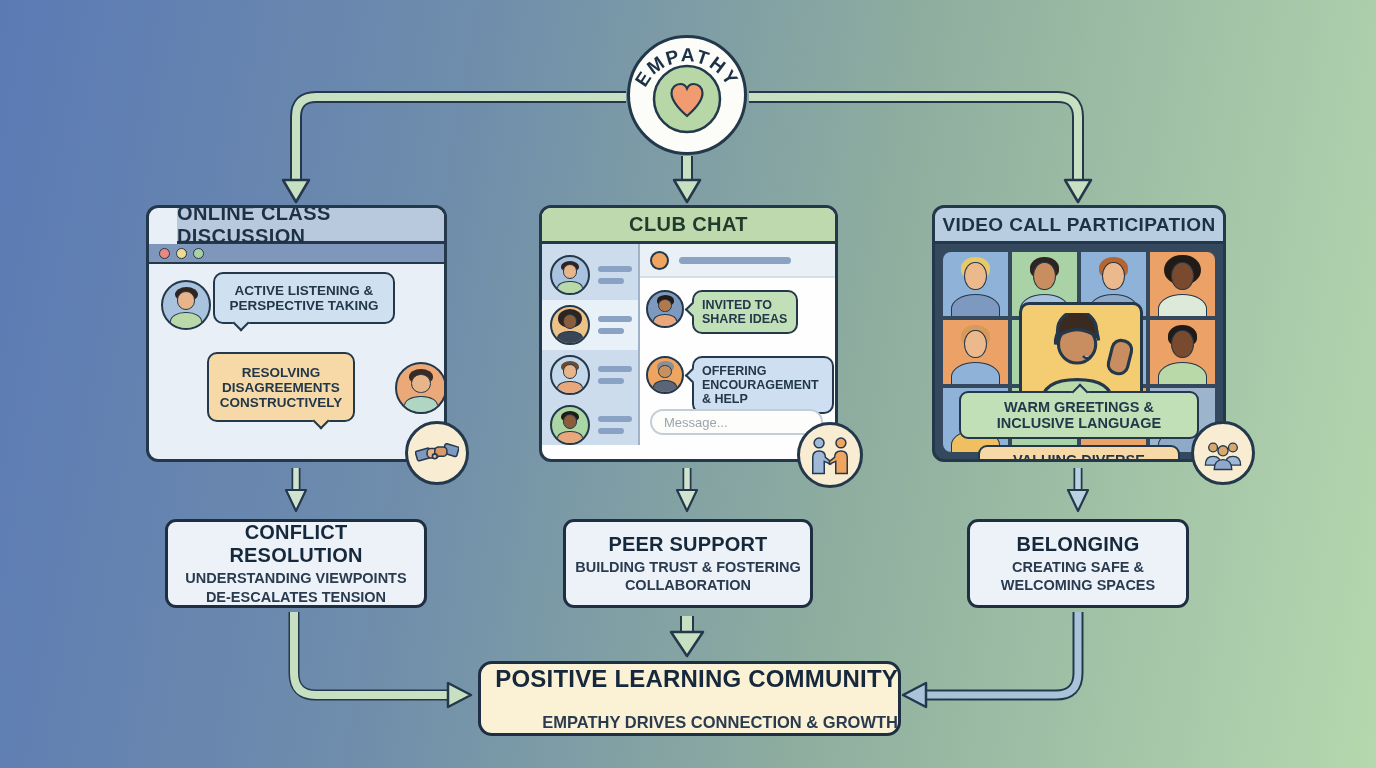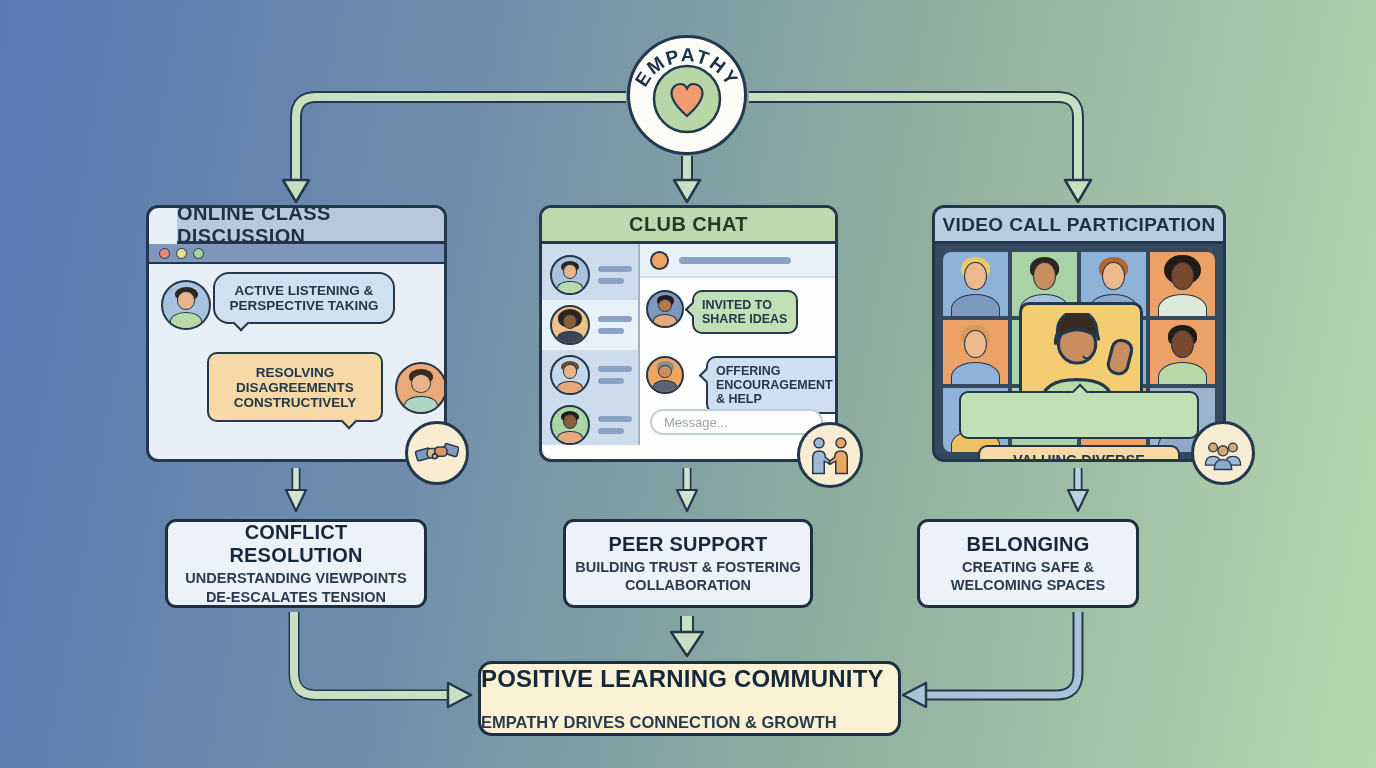--- a/index.html
+++ b/index.html
@@ -49,22 +49,22 @@
 
   .bubble{position:absolute;border:2.5px solid #24384c;border-radius:10px;
           font-weight:600;color:#22384a;text-align:center;box-sizing:border-box;
           display:flex;align-items:center;justify-content:center;}
   .bubble .tail{position:absolute;width:10px;height:10px;background:inherit;transform:rotate(45deg);}
   .tail.bl{bottom:-7px;left:20px;border-right:2.5px solid #24384c;border-bottom:2.5px solid #24384c;}
   .tail.br{bottom:-7px;right:26px;border-right:2.5px solid #24384c;border-bottom:2.5px solid #24384c;}
   .tail.lf{left:-7px;top:12px;border-left:2.5px solid #24384c;border-bottom:2.5px solid #24384c;}
   .tail.up{top:-7px;left:calc(50% - 5px);border-left:2.5px solid #24384c;border-top:2.5px solid #24384c;}
 
-  .b1a{left:64px;top:8px;width:182px;min-height:52px;background:#cfe1f1;font-size:13.5px;padding:7px 9px;border-radius:16px;}
-  .b1b{left:58px;top:88px;width:176px;min-height:70px;background:#f6d9a6;font-size:13.5px;padding:8px 0;}
+  .b1a{left:64px;top:8px;width:182px;min-height:52px;background:#cfe1f1;font-size:13.5px;padding:7px 9px;}
+  .b1b{left:58px;top:88px;width:148px;min-height:70px;background:#f6d9a6;font-size:13.5px;padding:8px 0;}
 
   .p2body{display:flex;height:201px;}
   .sidebar{width:98px;background:#ccdcec;border-right:2px solid #9fb2c8;padding-top:6px;box-sizing:border-box;}
   .srow{height:50px;display:flex;align-items:center;gap:8px;padding-left:8px;}
   .srow.hl{background:#e8f1f8;}
   .slines{display:flex;flex-direction:column;gap:6px;}
   .sline{height:6px;border-radius:3px;background:#8aa2c4;}
   .main{position:relative;flex:1;background:#fefefe;}
   .chathead{height:32px;background:#e9f1f7;border-bottom:2px solid #d3dfe9;
             display:flex;align-items:center;gap:10px;padding-left:10px;}
@@ -99,25 +99,25 @@
   .iconcircle{position:absolute;width:64px;height:64px;border-radius:50%;background:#f8edd3;
               border:3px solid #24384c;z-index:5;display:flex;align-items:center;justify-content:center;box-sizing:border-box;}
 
   .outcome{position:absolute;top:519px;height:89px;background:#edf2f8;border:3px solid #1f2f42;border-radius:11px;
            z-index:2;display:flex;flex-direction:column;align-items:center;justify-content:center;
            text-align:center;box-sizing:border-box;padding:4px 8px;}
   .otitle{font-size:20px;font-weight:800;color:#16283c;letter-spacing:.2px;}
   .osub{font-size:14.5px;font-weight:600;color:#2a3b50;line-height:1.25;margin-top:2px;}
   .o1{left:165px;width:262px;}
   .o2{left:563px;width:250px;}
-  .o3{left:917px;width:222px;}
+  .o3{left:967px;width:222px;}
 
   .footerbox{position:absolute;left:478px;top:661px;width:423px;height:75px;background:#fbf2d5;
              border:3px solid #1f2f42;border-radius:14px;z-index:2;display:flex;flex-direction:column;
-             align-items:flex-start;justify-content:center;text-align:center;box-sizing:border-box;}
+             align-items:flex-end;justify-content:center;text-align:center;box-sizing:border-box;}
   .ftitle{font-size:24px;font-weight:800;color:#16283c;letter-spacing:.2px;}
   .fsub{font-size:16.5px;font-weight:600;color:#2a3b50;margin-top:20px;}
 </style>
 </head>
 <body>
 
 <div class="stage">
 
   <svg class="connectors" width="1376" height="768">
     <path class="ao" d="M626 97 H316 Q296 97 296 117 V182"></path>
@@ -265,21 +265,21 @@
           <div class="av" style="width:34px;height:34px;--bg:#7d99c0;--skin:#b07a4e;--shirt:#e8a87c;--hair:#221a14;">
               <i class="hr"></i>
               <i class="hd"></i>
               <i class="bd"></i>
             </div>
           <div class="mb mgreen">
             <span>INVITED TO SHARE IDEAS</span>
             <span class="tail lf" style="position:absolute;width:9px;height:9px;background:inherit;transform:rotate(45deg);"></span>
           </div>
         </div>
-        <div class="msg" style="left:6px;top:112px;gap:22px;">
+        <div class="msg" style="left:6px;top:112px;gap:8px;">
           <div class="av" style="width:34px;height:34px;--bg:#efa45f;--skin:#c89060;--shirt:#5a6678;--hair:#8a8f96;">
               <i class="hr"></i>
               <i class="hd"></i>
               <i class="bd"></i>
             </div>
           <div class="mb mblue">
             <span>OFFERING ENCOURAGEMENT &amp; HELP</span>
             <span class="tail lf" style="position:absolute;width:9px;height:9px;background:inherit;transform:rotate(45deg);"></span>
           </div>
         </div>
@@ -353,20 +353,21 @@
             <path d="M17 16 a11 11 0 0 1 22 -2 l-1 -5 a11 11 0 0 0 -19 1 z" fill="#3a2a20"></path>
             <circle cx="28" cy="16" r="9.5" fill="#c98e5f"></circle>
             <path d="M18 12 q10 -7 20 0 l0 -3 a10 10 0 0 0 -20 0 z" fill="#3a2a20"></path>
             <path d="M10 50 v-4 q0-12 18-12 q18 0 18 12 v4 z" fill="#b9d9a9"></path>
             <rect x="45" y="14" width="10" height="17" rx="4.5" fill="#c98e5f" transform="rotate(14 50 22)"></rect>
           </g>
           <path d="M31 22 q2 2 4 0" stroke="#24384c" stroke-width="1.2" fill="#fff"></path>
         </svg>
       </div>
       <div class="vlabel vgreen">
+        <span>WARM GREETINGS &amp; INCLUSIVE LANGUAGE</span>
         <span class="tail up" style="position:absolute;width:10px;height:10px;background:inherit;transform:rotate(45deg);"></span>
       </div>
       <div class="vlabel vorange">
         <span>VALUING DIVERSE CONTRIBUTIONS</span>
       </div>
     </div>
   </div>
   <div class="iconcircle" style="left:1191px;top:421px;">
     <svg viewBox="0 0 40 40" width="44" height="44">
       <g stroke="#24384c" stroke-width="1.2">

